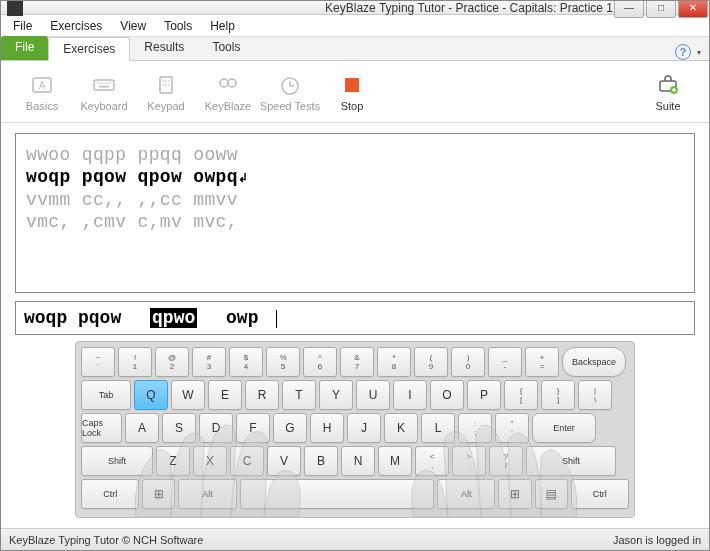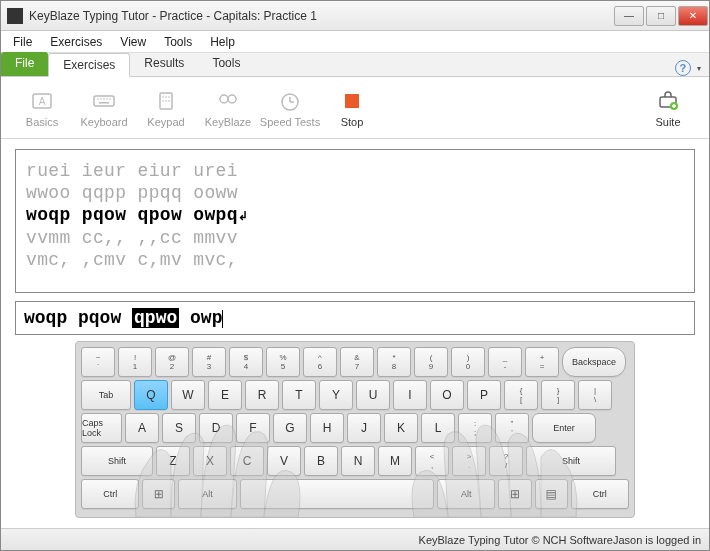--- a/index.html
+++ b/index.html
@@ -1,19 +1,19 @@
 <!DOCTYPE html>
 <html><head>
 <meta charset="utf-8">
 <style>
 * { box-sizing: border-box; margin: 0; padding: 0; }
 body { font-family: "Segoe UI", Tahoma, sans-serif; font-size: 12px; background: #fff; width: 710px; height: 551px; overflow: hidden; display: flex; flex-direction: column; border: 1px solid #888; }
 
 
-.titlebar { height: 30px; background: linear-gradient(#f8f8f8, #e8e8e8); display: flex; align-items: center; border-bottom: 1px solid #c8c8c8; }
+.titlebar { height: 14px; background: linear-gradient(#f8f8f8, #e8e8e8); display: flex; align-items: center; border-bottom: 1px solid #c8c8c8; text-align: right; }
 .titlebar .icon { width: 16px; height: 16px; background: #333; margin: 0 6px; display: inline-block; }
 .titlebar .title { flex: 1; font-size: 12px; color: #333; }
 .winbtns { display: flex; }
 .winbtn { width: 30px; height: 20px; margin: 0 1px; border: 1px solid #aaa; border-radius: 2px; background: linear-gradient(#f5f5f5,#e0e0e0); display:flex; align-items:center; justify-content:center; font-size:10px; color:#444;}
 .winbtn.close { background: linear-gradient(#f08070,#d03020); color:#fff;}
 
 
 .menubar { height: 22px; display: flex; align-items: center; padding: 0 4px; gap: 2px; border-bottom: 1px solid #ddd; }
 .menubar .menuitem { padding: 2px 8px; font-size: 12px; color: #222; }
 
@@ -34,21 +34,21 @@
 .toolicon svg { width:24px; height:24px; }
 .toolbar .spacer { flex: 1; }
 
 
 .practice { flex: 1; padding: 10px 14px; display:flex; flex-direction:column; overflow:hidden;}
 .textbox { border: 1px solid #888; padding: 10px 10px 8px 10px; font-family: "Courier New", monospace; font-size: 18px; line-height: 22px; letter-spacing: 0.35px; height: 192px; overflow:hidden; }
 .textbox div { white-space: pre; color:#aaa; }
 .textbox .current { color: #000; font-weight: bold; }
 .textbox .cursor-mark { font-family: sans-serif; font-size:12px; }
 
-.inputline { border: 1px solid #888; padding: 6px 8px; margin-top: 8px; font-family: "Courier New", monospace; font-size: 18px; font-weight: bold; display:flex; align-items:flex-end; gap:0; }
+.inputline { border: 1px solid #888; padding: 6px 8px; margin-top: 8px; font-family: "Courier New", monospace; font-size: 18px; font-weight: bold; display:flex; align-items:flex-end; gap:18px; }
 .inputline .typed { color:#000; white-space:pre; }
 .inputline .error { background:#000000; color:#fff; padding: 0 2px; white-space:pre;}
 .inputline .caret { border-left: 1px solid #000; height: 18px; }
 
 
 .kbwrap { margin-top: 6px; display:flex; justify-content:center; position:relative; }
 .keyboard { background: #d9d9d9; border: 1px solid #bbb; border-radius: 4px; padding: 5px; width: 560px; position:relative; }
 .krow { display:flex; gap:3px; margin-bottom:3px; }
 .key { background: linear-gradient(#fafafa,#e6e6e6); border: 1px solid #aaa; border-radius: 3px; height: 30px; display:flex; flex-direction:column; align-items:center; justify-content:center; font-size: 9px; color:#333; box-shadow: 0 1px 0 #ccc; }
 .key .main { font-size: 12px; }
@@ -60,21 +60,21 @@
 .wshift { width: 72px; }
 .wshiftR { width: 90px; }
 .wctrl { width: 60px; }
 .wspace { width: 200px; }
 .wenter { width: 64px; }
 .wback { width: 64px; font-size:9px;}
 
 .hands { position:absolute; bottom:0; left:0; right:0; height:130px; pointer-events:none; opacity:0.4; }
 
 
-.statusbar { height: 22px; background: linear-gradient(#f2f2f2,#e4e4e4); border-top: 1px solid #ccc; display:flex; align-items:center; padding: 0 8px; font-size: 11px; color:#333; justify-content:flex-end; }
+.statusbar { height: 22px; background: linear-gradient(#f2f2f2,#e4e4e4); border-top: 1px solid #ccc; display:flex; align-items:center; padding: 0 8px; font-size: 11px; color:#333; justify-content:space-between; }
 </style>
 </head>
 <body>
 
 <div class="titlebar">
   <span class="icon"></span>
   <span class="title">KeyBlaze Typing Tutor - Practice - Capitals: Practice 1</span>
   <div class="winbtns">
     <div class="winbtn">—</div>
     <div class="winbtn">□</div>
@@ -179,21 +179,20 @@
           <circle cx="18" cy="17" r="4" fill="#6fbf3f"></circle>
           <path d="M18 15v4M16 17h4" stroke="#fff" stroke-width="1.5"></path>
         </svg>
       </div>
     <span>Suite</span>
   </div>
 </div>
 
 <div class="practice">
   <div class="textbox">
-    <div>ruei ieur eiur urei</div>
     <div>wwoo qqpp ppqq ooww</div>
     <div class="current"><span>woqp pqow qpow owpq</span><span class="cursor-mark">↲</span></div>
     <div>vvmm cc,, ,,cc mmvv</div>
     <div>vmc, ,cmv c,mv mvc,</div>
 
   </div>
 
   <div class="inputline">
     <span class="typed">woqp pqow </span>
       <span class="error">qpwo</span>

